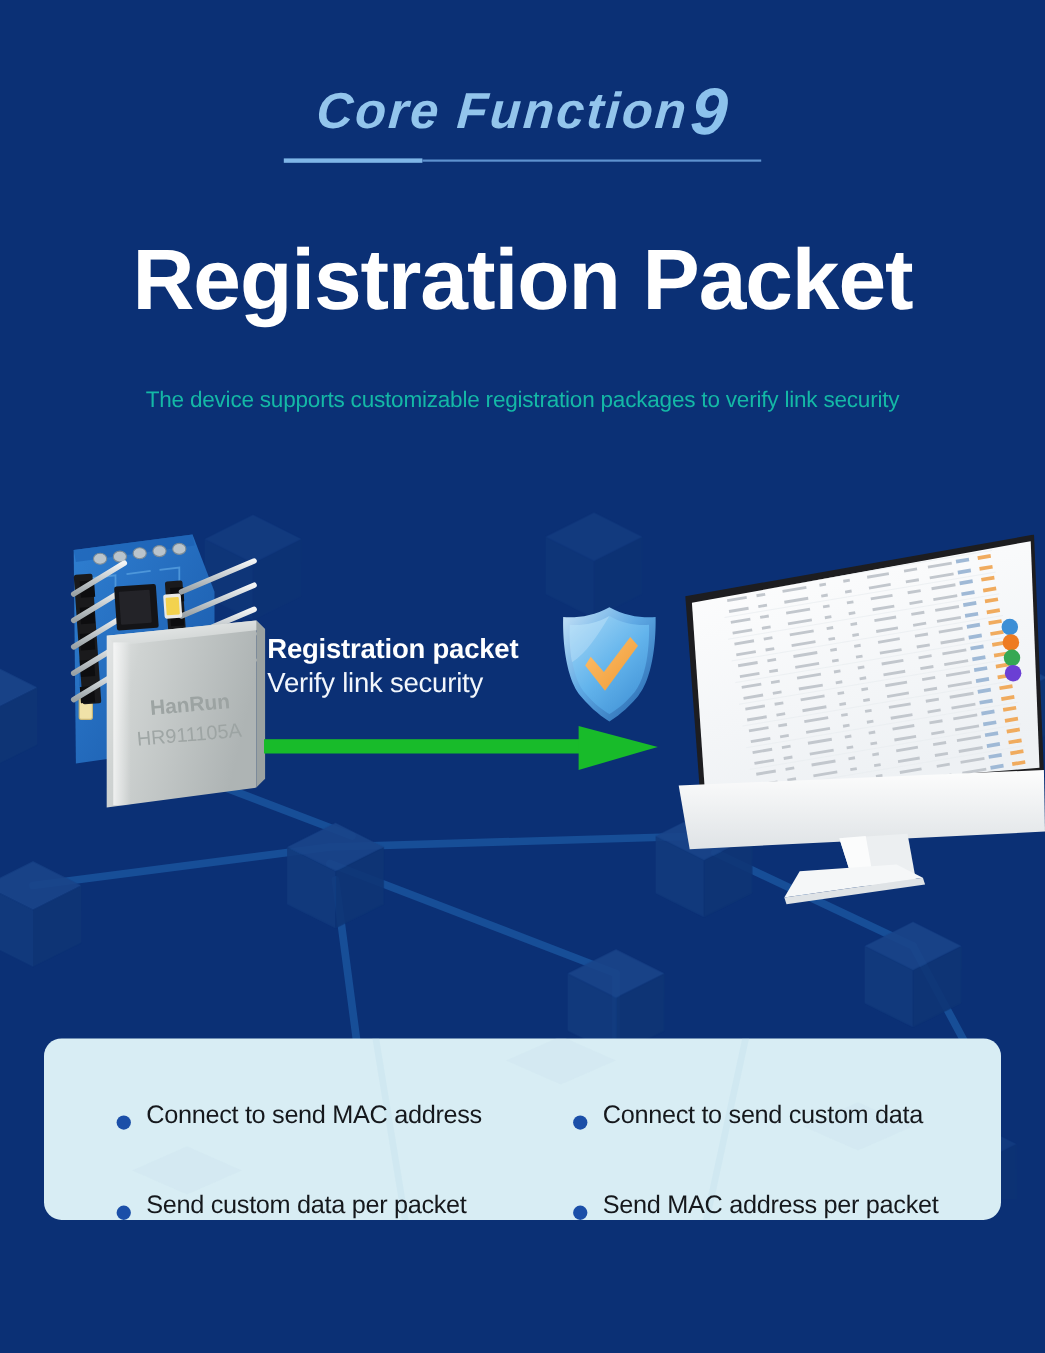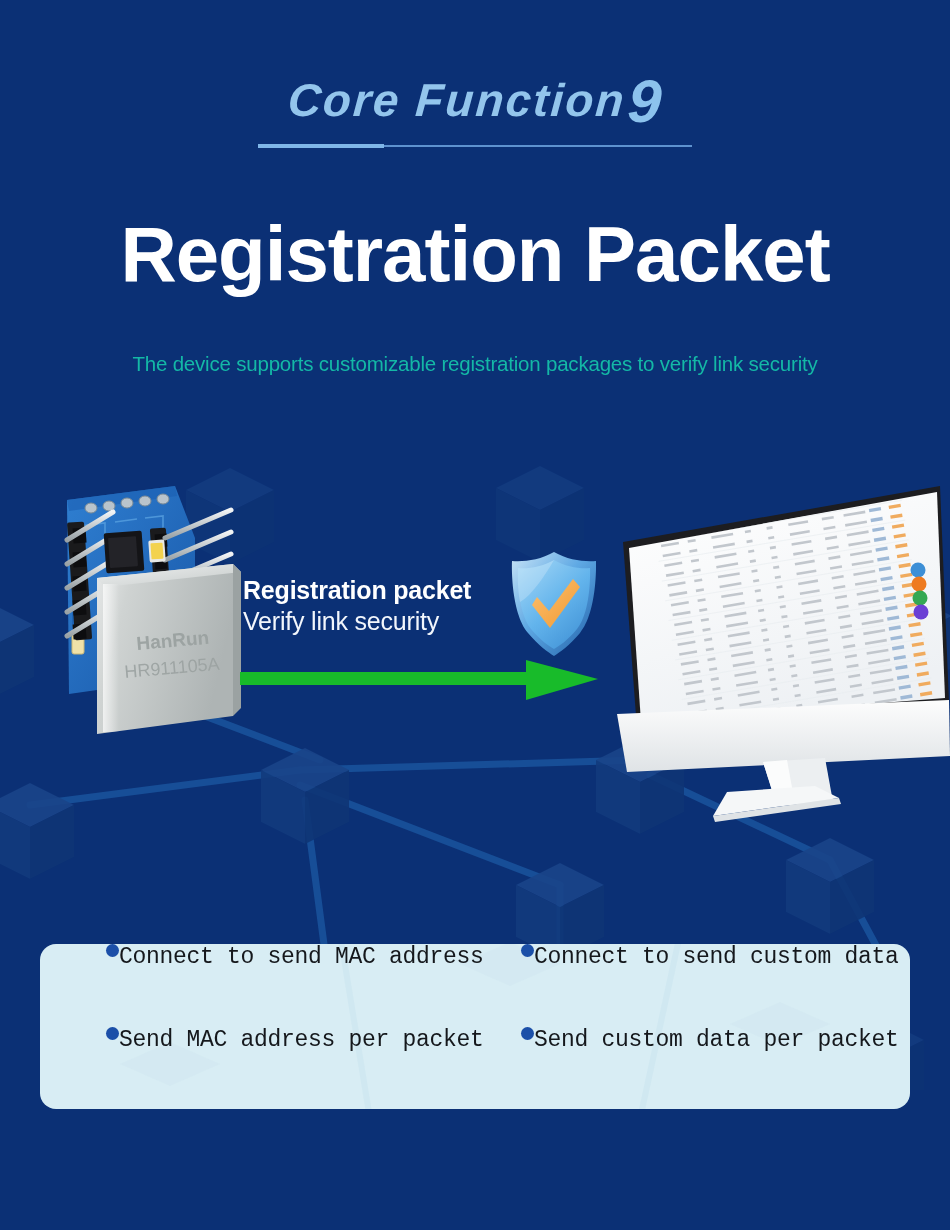--- a/index.html
+++ b/index.html
@@ -196,22 +196,22 @@
     display: grid;
     grid-template-columns: 415px 415px;
     grid-template-rows: 1fr 1fr;
     align-content: center;
     height: 100%;
     padding: 0 0 0 66px;
     box-sizing: border-box;
   }
   .feature-item {
     display: flex;
-    align-items: flex-start;
-    font-family: Liberation Mono, monospace;
+    align-items: flex-end;
+    gap: 14px;
   }
   .feature-dot {
     width: 13px;
     height: 13px;
     border-radius: 50%;
     background: #1b4fa8;
     flex: 0 0 auto;
   }
   .feature-label {
     color: #15181c;
@@ -569,20 +569,20 @@
     <div class="feature-item">
       <span class="feature-dot"></span>
       <span class="feature-label">Connect to send MAC address</span>
     </div>
     <div class="feature-item">
       <span class="feature-dot"></span>
       <span class="feature-label">Connect to send custom data</span>
     </div>
     <div class="feature-item">
       <span class="feature-dot"></span>
-      <span class="feature-label">Send MAC address per packet</span>
+      <span class="feature-label">Send custom data per packet</span>
     </div>
     <div class="feature-item">
       <span class="feature-dot"></span>
-      <span class="feature-label">Send custom data per packet</span>
+      <span class="feature-label">Send MAC address per packet</span>
     </div>
   </div>
 </div>
 
 </body></html>

